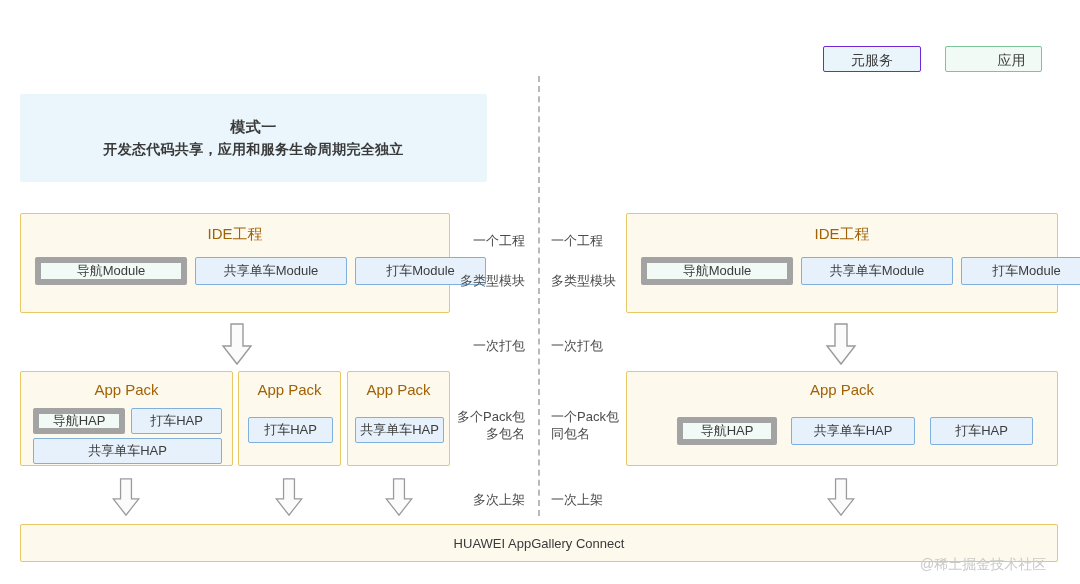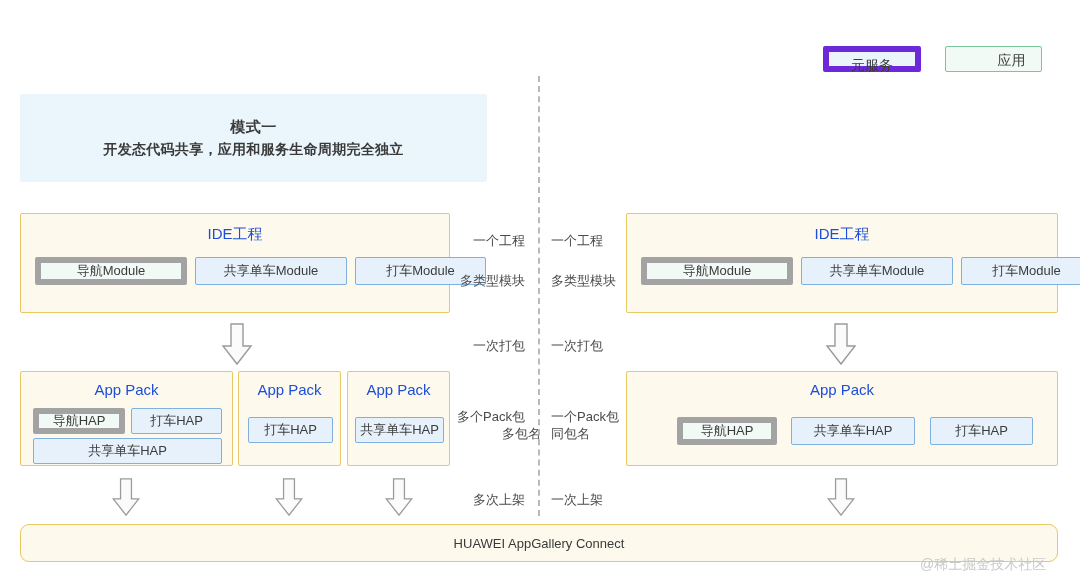--- a/index.html
+++ b/index.html
@@ -24,21 +24,21 @@
     position: absolute;
     height: 26px;
     line-height: 26px;
     text-align: center;
     font-size: 14px;
     border-radius: 2px;
     box-sizing: border-box;
   }
   .chip-blue {
     background: #eaf4fb;
-    border: 6px solid #6d28d9;
+    border: 1px solid #6d28d9;
     color: #3c3c3c;
   }
   .chip-green {
     background: #f1faf4;
     border: 1px solid #7cc49a;
     color: #3c3c3c;
     padding-left: 36px;
   }
 
   
@@ -76,21 +76,21 @@
     background: #fdf9ec;
     border: 1px solid #e8c765;
     border-radius: 2px;
   }
   .ybox-title {
     position: absolute;
     left: 0;
     right: 0;
     text-align: center;
     font-size: 15px;
-    color: #1d4ed8;
+    color: #a16207;
   }
 
   
   .chip {
     position: absolute;
     box-sizing: border-box;
     display: flex;
     align-items: center;
     justify-content: center;
     font-size: 13px;
@@ -128,21 +128,21 @@
   .arrow {
     position: absolute;
   }
 
   
   .bottom-bar {
     position: absolute;
     box-sizing: border-box;
     background: #fdf9ec;
     border: 1px solid #e8c765;
-    border-radius: 9px;
+    border-radius: 2px;
     display: flex;
     align-items: center;
     justify-content: center;
     font-size: 13px;
     color: #3a3a3a;
   }
 
   
   .watermark {
     position: absolute;
@@ -220,21 +220,21 @@
     <polygon points="10,2 22,2 22,24 30,24 16,42 2,24 10,24" fill="#fbfbfb" stroke="#9a9a9a" stroke-width="1.4"></polygon>
   </svg>
   <svg class="arrow" style="left:826px; top:477px;" width="30" height="40" viewBox="0 0 32 44">
     <polygon points="10,2 22,2 22,24 30,24 16,42 2,24 10,24" fill="#fbfbfb" stroke="#9a9a9a" stroke-width="1.4"></polygon>
   </svg>
 
   <div class="clabel right-al" style="left:440px; top:232px; width:85px;">一个工程</div>
   <div class="clabel right-al" style="left:430px; top:272px; width:95px;">多类型模块</div>
   <div class="clabel right-al" style="left:440px; top:337px; width:85px;">一次打包</div>
   <div class="clabel right-al" style="left:420px; top:408px; width:105px;">多个Pack包</div>
-  <div class="clabel right-al" style="left:436px; top:425px; width:105px;">多包名</div>
+  <div class="clabel right-al" style="left:420px; top:425px; width:105px;">多包名</div>
   <div class="clabel right-al" style="left:440px; top:491px; width:85px;">多次上架</div>
 
   <div class="divider" style="left:538px; top:76px; height:440px;"></div>
 
   <div class="clabel left-al" style="left:551px; top:232px; width:95px;">一个工程</div>
   <div class="clabel left-al" style="left:551px; top:272px; width:100px;">多类型模块</div>
   <div class="clabel left-al" style="left:551px; top:337px; width:95px;">一次打包</div>
   <div class="clabel left-al" style="left:551px; top:408px; width:105px;">一个Pack包</div>
   <div class="clabel left-al" style="left:551px; top:425px; width:105px;">同包名</div>
   <div class="clabel left-al" style="left:551px; top:491px; width:95px;">一次上架</div>

